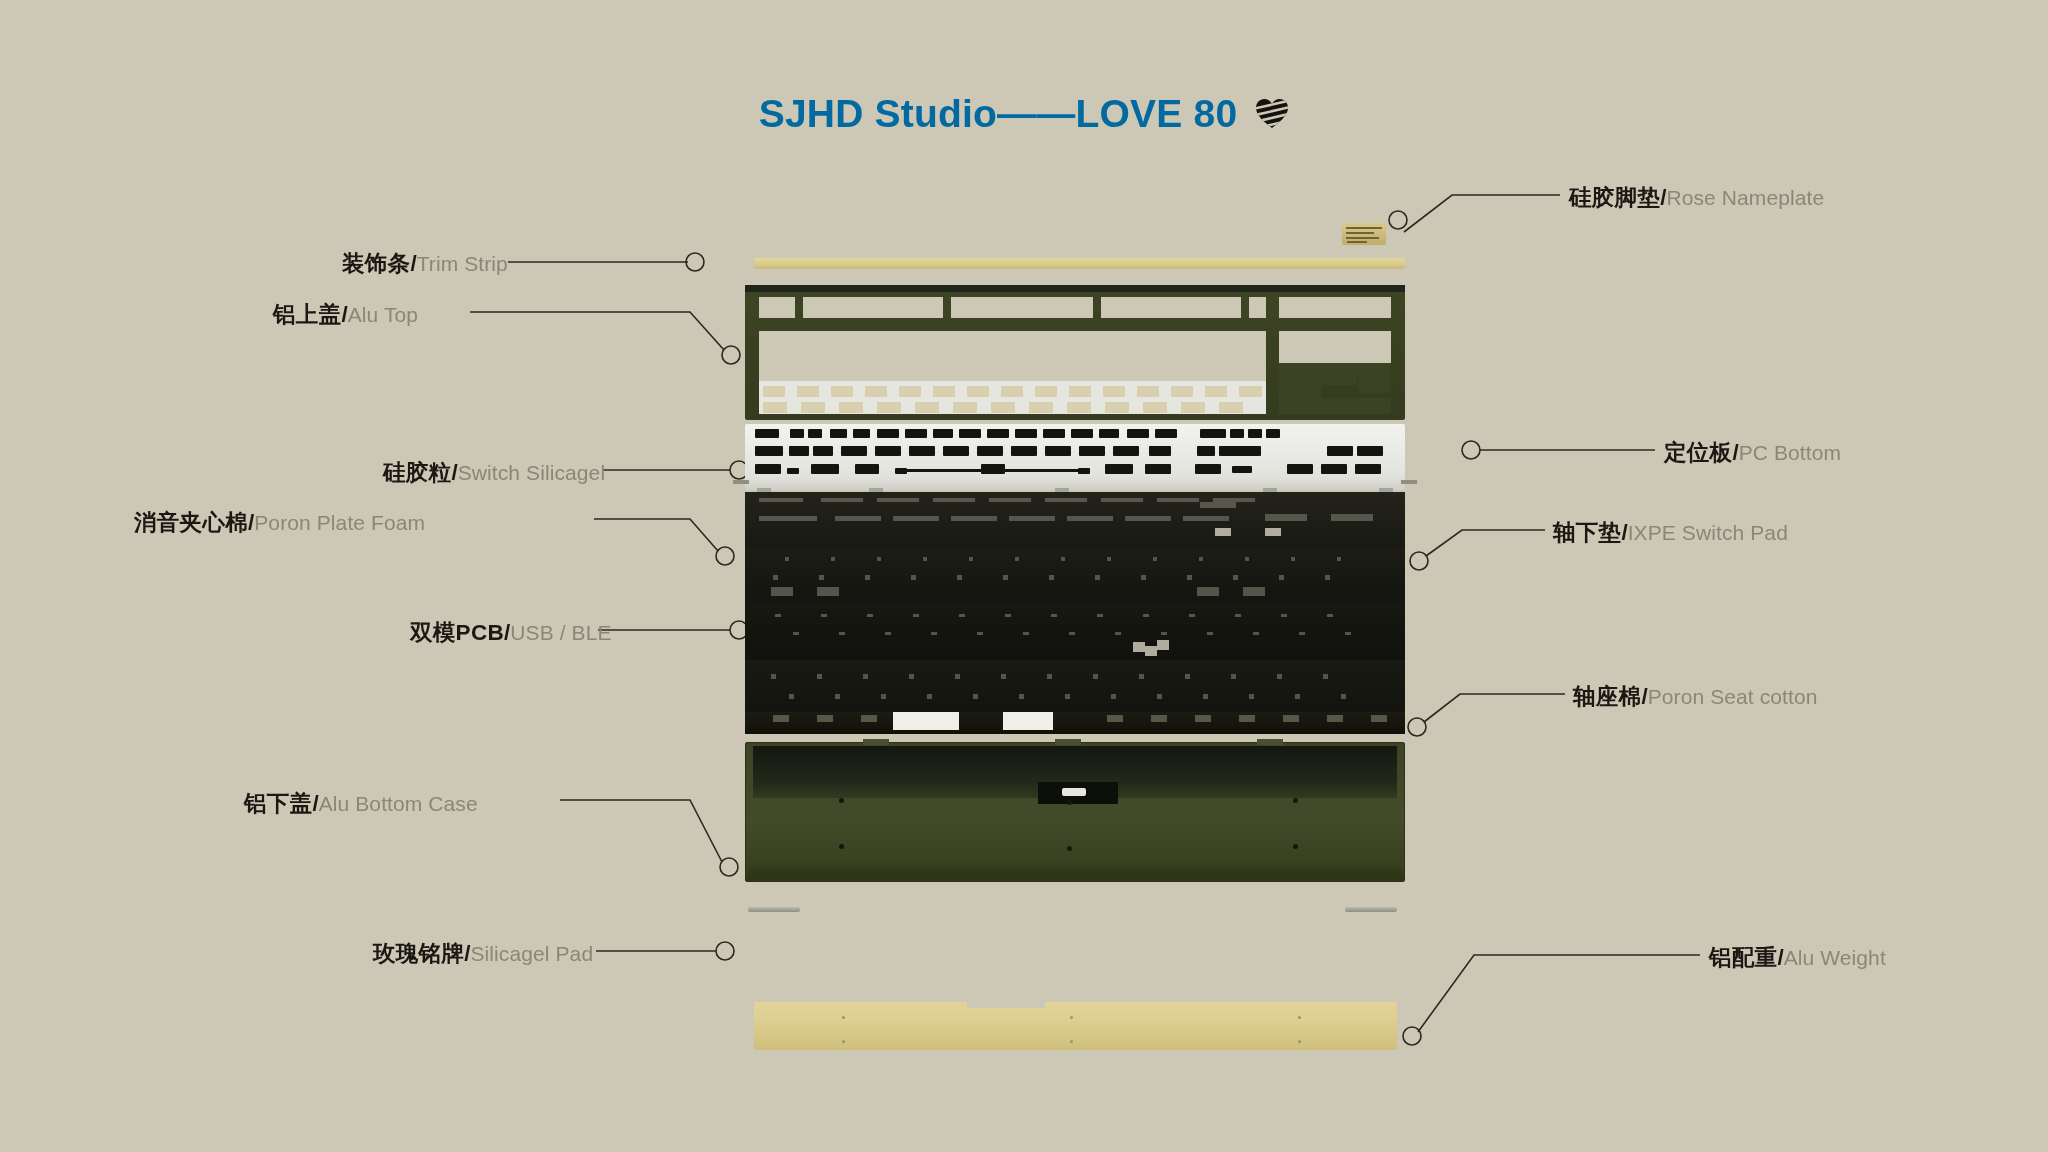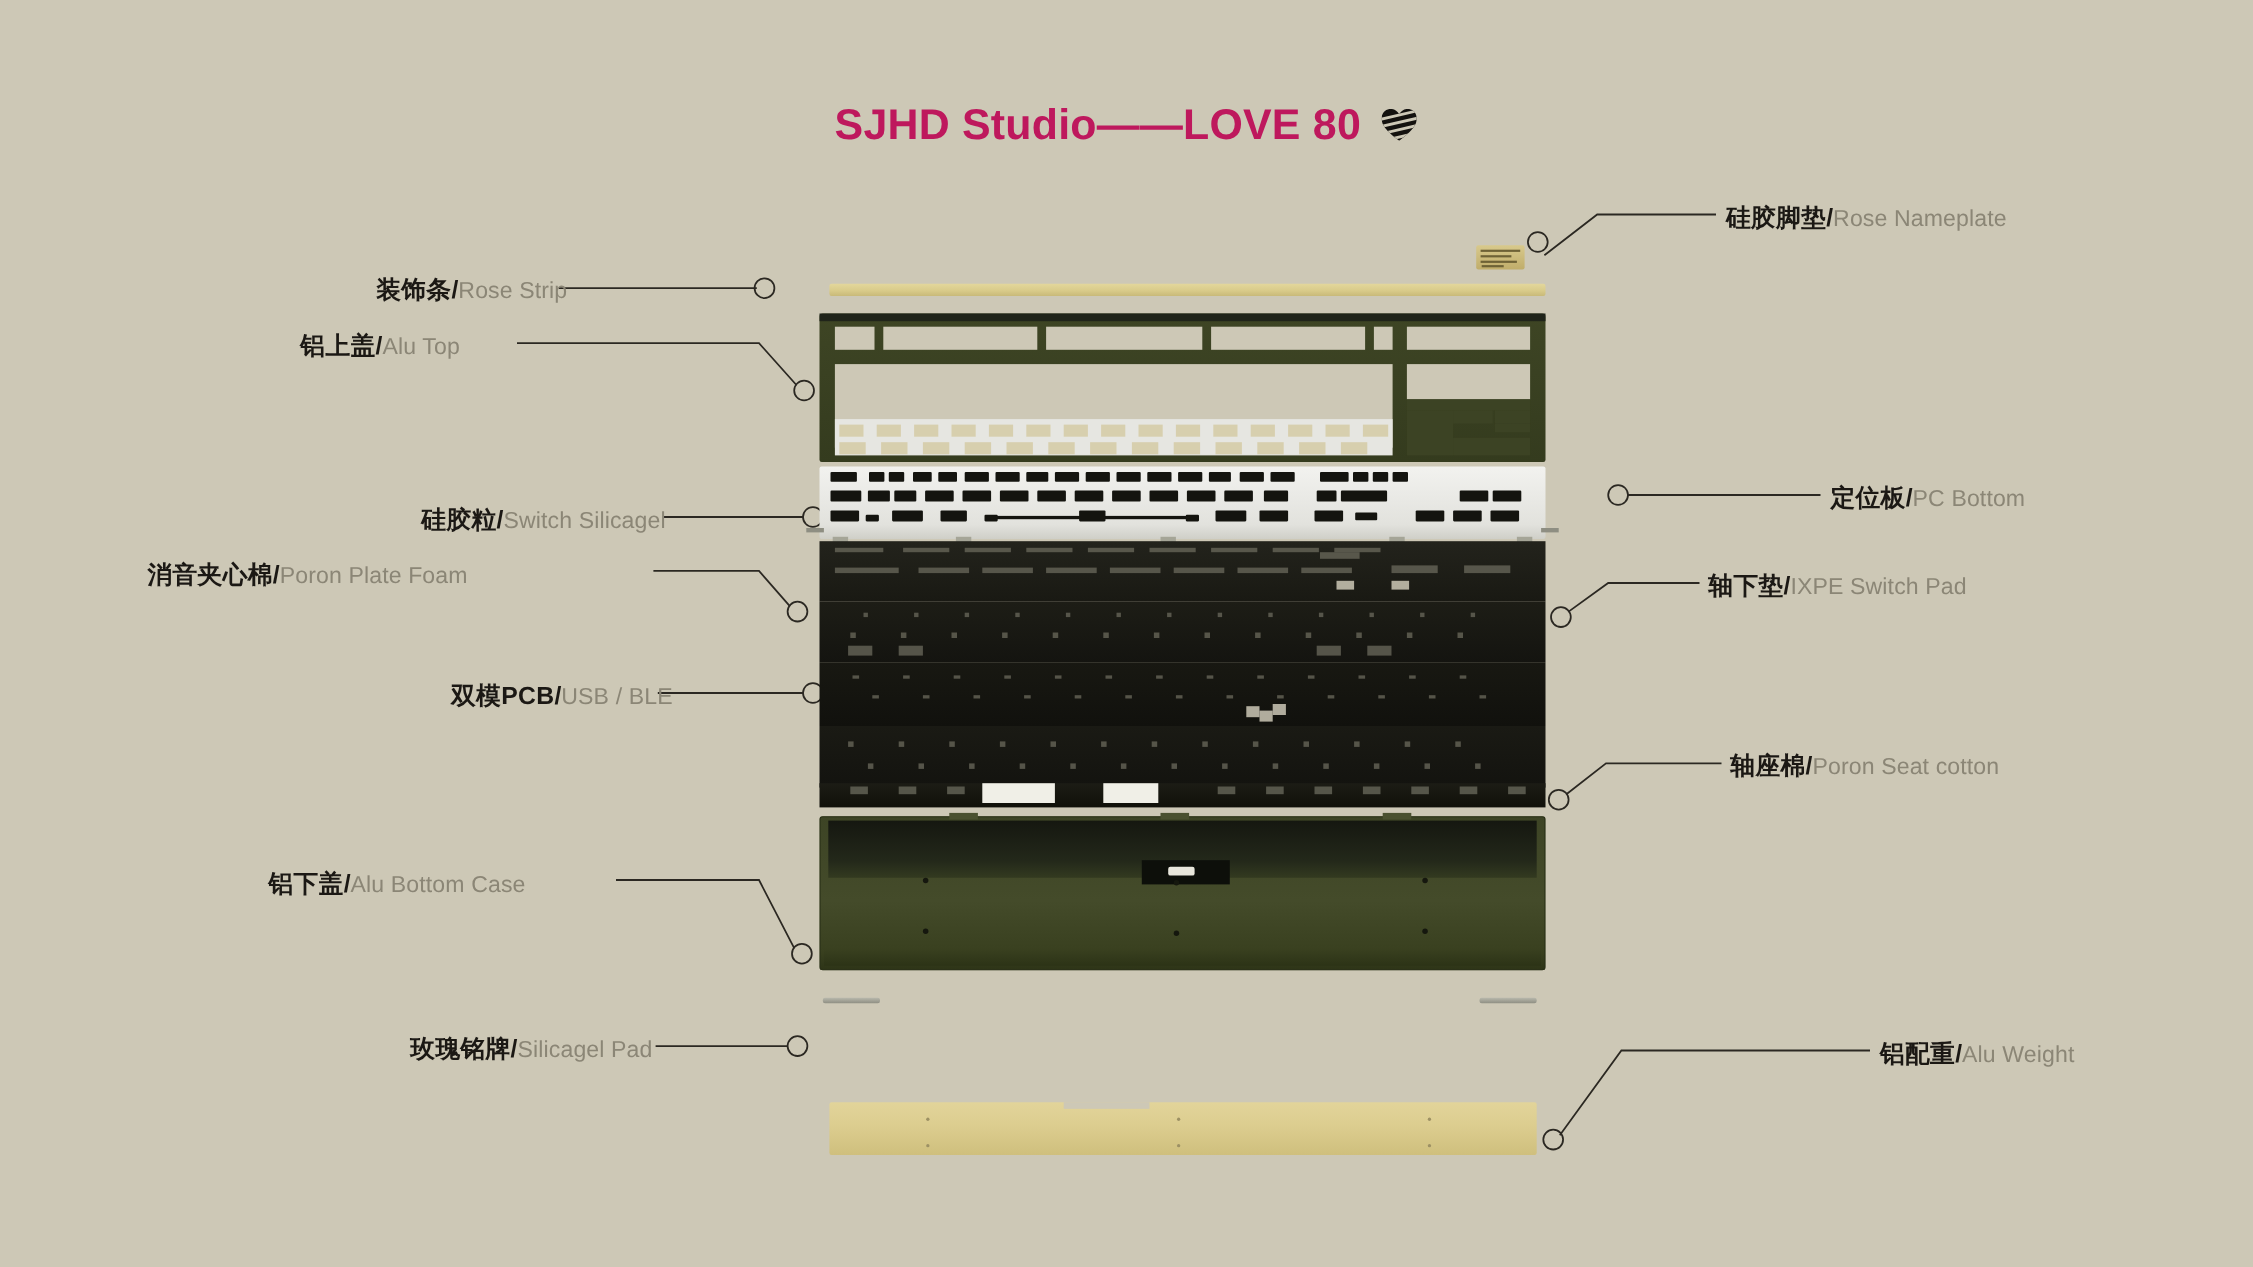--- a/index.html
+++ b/index.html
@@ -11,21 +11,21 @@
   }
   #stage { position: relative; width: 2048px; height: 1152px; background: #cdc8b6; }
 
   
   #title-bar {
     position: absolute; left: 0; top: 92px; width: 2048px;
     text-align: center;
     display: flex; align-items: center; justify-content: center; gap: 0px;
   }
   #title-text {
-    font-size: 39px; font-weight: bold; color: #be185d;
+    font-size: 39px; font-weight: bold; color: #0369a1;
     letter-spacing: .2px; white-space: pre;
   }
   #heart-icon { margin-left: 18px; display: inline-block; line-height: 0; }
 
   
   .callout { position: absolute; white-space: nowrap; display: flex; align-items: baseline; }
   .callout .cn { font-size: 22.5px; font-weight: bold; color: #1b1814; letter-spacing: .3px; }
   .callout .sep { font-size: 22.5px; font-weight: bold; color: #1b1814; }
   .callout .en { font-size: 21px; font-weight: normal; color: #8b8676; letter-spacing: .1px; }
   .callout.right { }
@@ -222,21 +222,21 @@
       <circle cx="1471" cy="450" r="9"></circle>
       <circle cx="1419" cy="561" r="9"></circle>
       <circle cx="1417" cy="727" r="9"></circle>
       <circle cx="1412" cy="1036" r="9"></circle>
     </g>
   </svg>
 
   <div class="callout" style="left:342px; top:248px;">
     <span class="cn">装饰条</span>
     <span class="sep">/</span>
-    <span class="en">Rose Strip</span>
+    <span class="en">Trim Strip</span>
   </div>
 
   <div class="callout" style="left:273px; top:299px;">
     <span class="cn">铝上盖</span>
     <span class="sep">/</span>
     <span class="en">Alu Top</span>
   </div>
 
   <div class="callout" style="left:383px; top:457px;">
     <span class="cn">硅胶粒</span>

